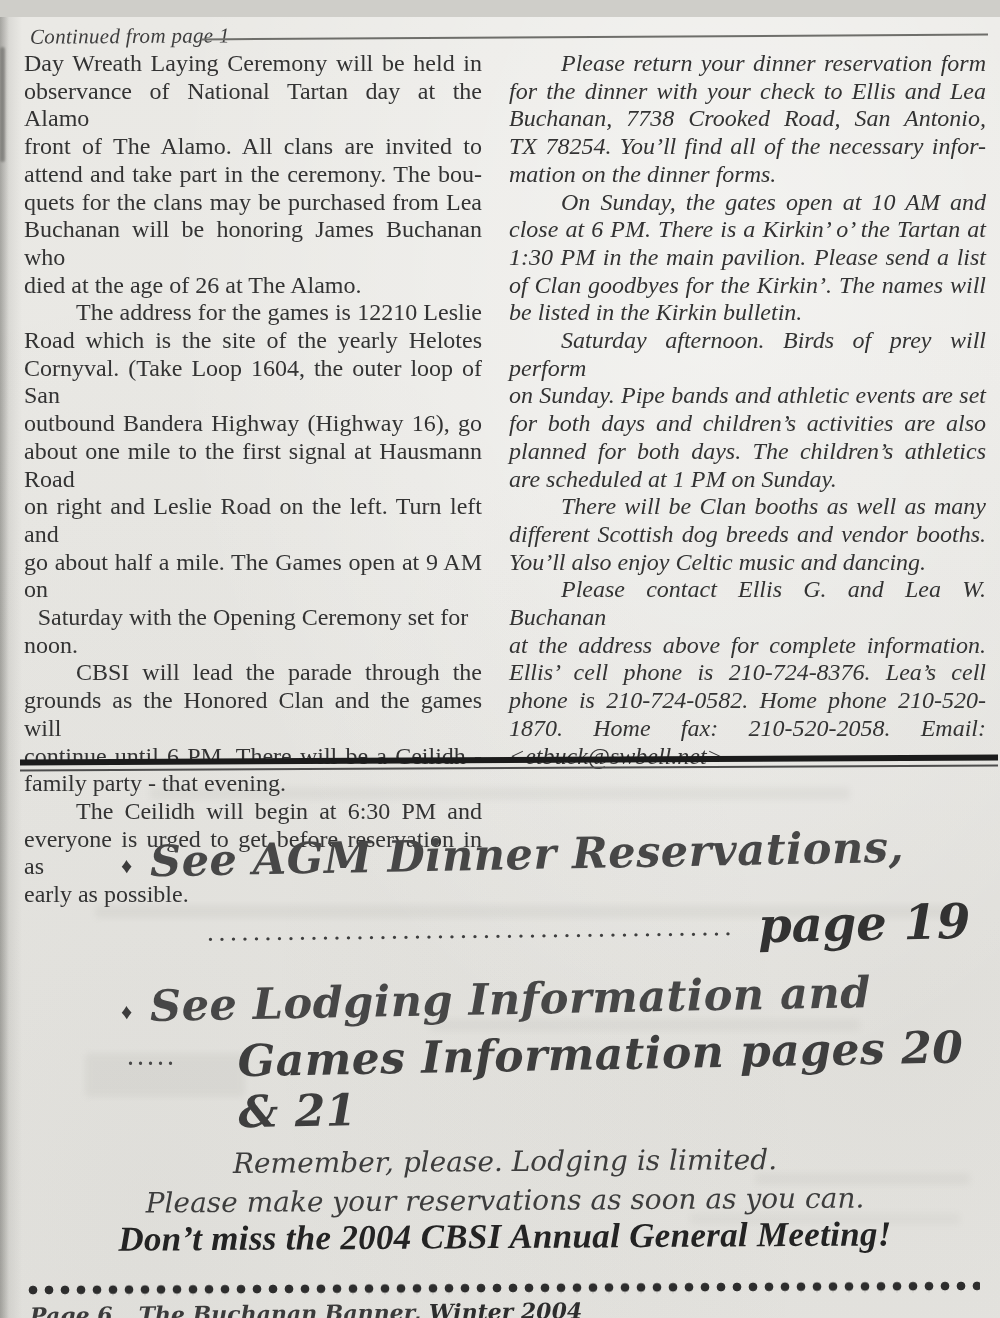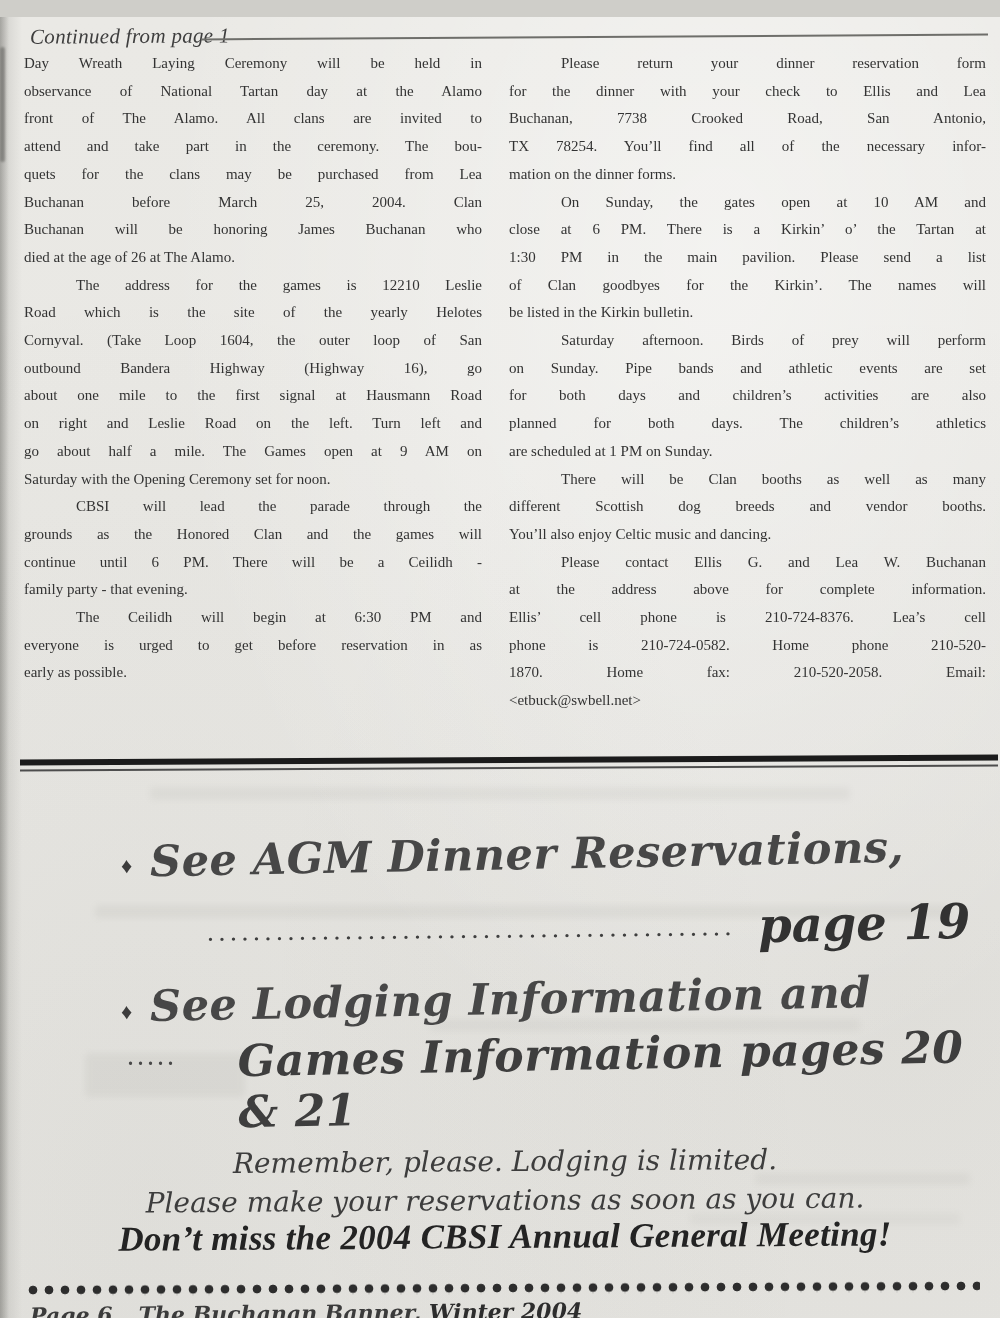--- a/index.html
+++ b/index.html
@@ -26,23 +26,23 @@
   .header-rule {
     position:absolute; top:19px; left:201px; width:787px; height:2px;
     background:#6e6e6a; transform:rotate(-0.35deg);
   }
 
   
   .columns {
     position:absolute; top:33px; left:24px; width:962px;
     display:flex; gap:27px;
   }
-  .col { font-size:15px; line-height:27.7px; color:#333; }
+  .col { font-size:24px; line-height:27.7px; color:#333; }
   .col-left  { width:458px; }
-  .col-right { width:477px; }
+  .col-right { width:477px;font-style:italic; }
   .jline { text-align:justify; text-align-last:justify; white-space:normal; }
   .jline.last { text-align:center; text-align-last:left; }
   .para.indent .jline:first-child { text-indent:52px; }
 
   
   .mid-rule { position:absolute; top:740px; left:20px; width:978px; }
   .mid-rule .thick { height:6px; background:#1b1b1b; transform:rotate(-0.3deg); }
   .mid-rule .thin  { margin-top:4px; height:2px; background:#4d4d4d; transform:rotate(-0.3deg); }
 
   
@@ -135,21 +135,20 @@
   <div class="header-rule"></div>
 
   <div class="columns">
     <div class="col col-left">
         <div class="para">
           <div class="jline">Day Wreath Laying Ceremony will be held in</div>
           <div class="jline">observance of National Tartan day at the Alamo</div>
           <div class="jline">front of The Alamo.  All clans are invited to</div>
           <div class="jline">attend and take part in the ceremony.  The bou-</div>
           <div class="jline">quets for the clans may be purchased from Lea</div>
-          <div class="jline">Buchanan before March 25, 2004.  Clan</div>
           <div class="jline">Buchanan will be honoring James Buchanan who</div>
           <div class="jline last">died at the age of 26 at The Alamo.</div>
         </div>
         <div class="para indent">
           <div class="jline">The address for the games is 12210 Leslie</div>
           <div class="jline">Road which is the site of the yearly Helotes</div>
           <div class="jline">Cornyval.  (Take Loop 1604, the outer loop of San</div>
           <div class="jline">outbound Bandera Highway (Highway 16), go</div>
           <div class="jline">about one mile to the first signal at Hausmann Road</div>
           <div class="jline">on right and Leslie Road on the left.  Turn left and</div>

